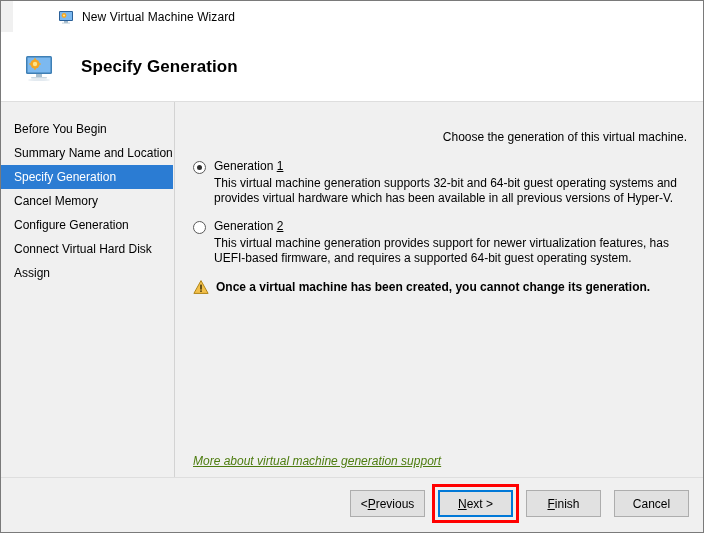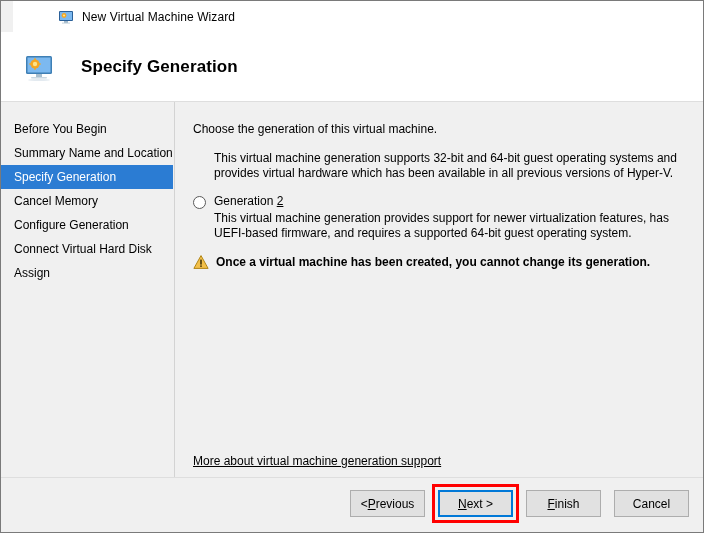--- a/index.html
+++ b/index.html
@@ -137,21 +137,22 @@
     left: 175px; top: 0;
     width: 527px;
     height: 375px;
     box-sizing: border-box;
     padding: 20px 16px 0 17px;
   }
 
   #content-intro {
     font-size: 12px;
     color: #000000;
-    margin: 0 0 15px 0;
+    margin: 8px 0 15px 0;
+    text-align: right;
   }
 
   .option-row {
     display: flex;
     align-items: flex-start;
     margin-bottom: 2px;
   }
   .radio {
     width: 13px;
     height: 13px;
@@ -209,23 +210,24 @@
     line-height: 16px;
   }
 
   #more-link-wrap {
     position: absolute;
     left: 17px;
     top: 349px;
   }
   #more-link {
     font-size: 12px;
-    color: #000000;
+    color: #4d7c0f;
     text-decoration: underline;
     cursor: pointer;
+    font-style: italic;
   }
 
   
   #footer {
     position: absolute;
     left: 0; top: 476px;
     width: 702px;
     height: 55px;
     background: #f0f0f0;
     border-top: 1px solid #dedede;
@@ -326,20 +328,24 @@
       <div class="nav-item">Configure Generation</div>
       <div class="nav-item">Connect Virtual Hard Disk</div>
       <div class="nav-item">Assign</div>
     </div>
 
     <div id="content">
 
       <p id="content-intro">Choose the generation of this virtual machine.</p>
 
       <div class="option-block">
+        <div class="option-row">
+          <span class="radio checked"></span>
+          <span class="option-label"><span>Generation </span><span class="accel">1</span></span>
+        </div>
         <div class="option-desc">This virtual machine generation supports 32-bit and 64-bit guest operating systems and provides virtual hardware which has been available in all previous versions of Hyper-V.</div>
       </div>
 
       <div class="option-block">
         <div class="option-row">
           <span class="radio"></span>
           <span class="option-label"><span>Generation </span><span class="accel">2</span></span>
         </div>
         <div class="option-desc">This virtual machine generation provides support for newer virtualization features, has UEFI-based firmware, and requires a supported 64-bit guest operating system.</div>
       </div>

